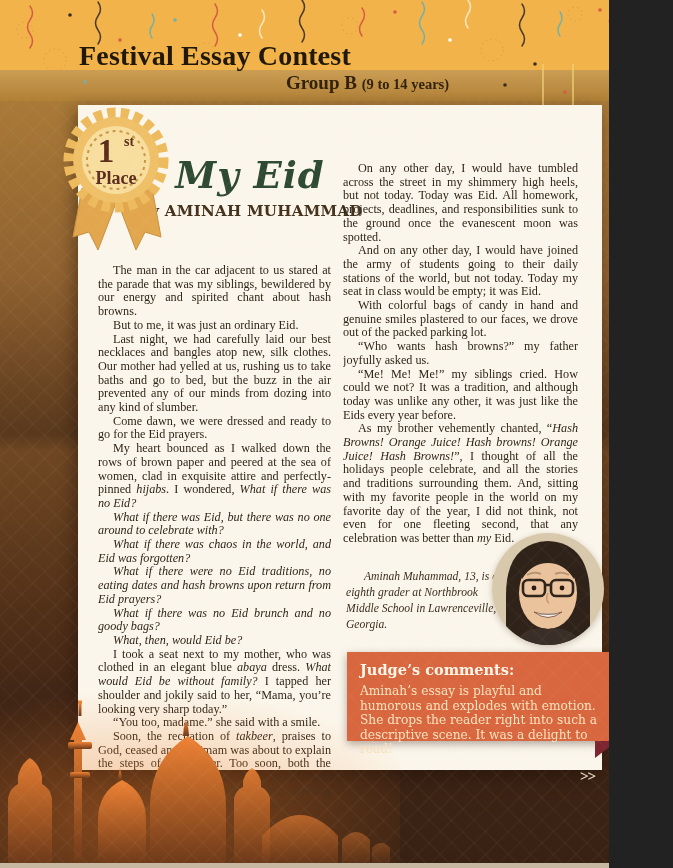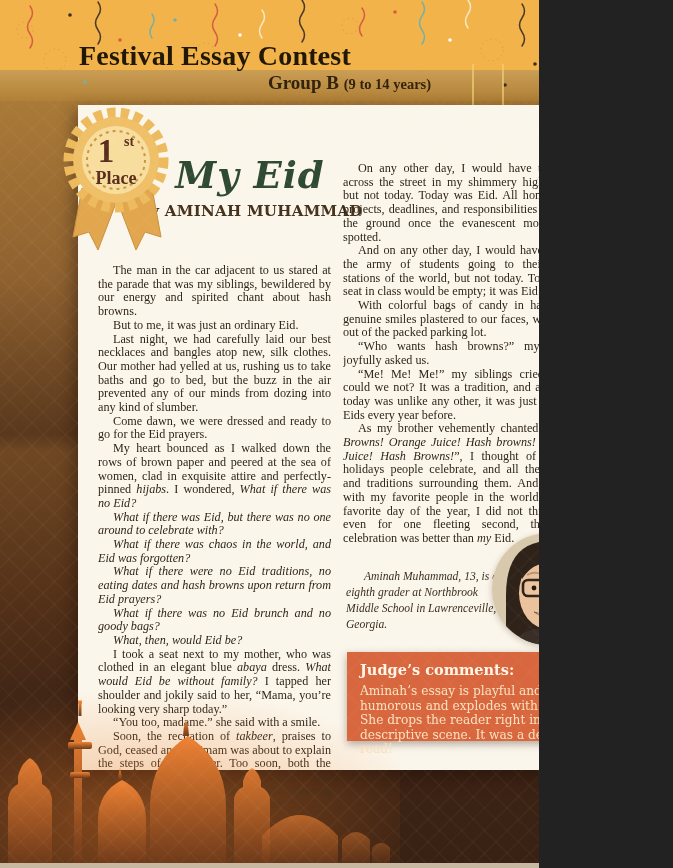--- a/index.html
+++ b/index.html
@@ -1,32 +1,32 @@
 <!DOCTYPE html>
 <html style="--header-yellow: #F2B44A; --band-bronze: #C1934C; --page-cream: #FBF6EB; --title-green: #2F4A33; --byline-brown: #46321C; --text-ink: #2E2418; --judge-orange: #D8663E; --badge-gold: #EFC068; --lantern-gold: #EFCF78;"><head>
 <meta charset="utf-8">
 <style>
   html,body{margin:0;padding:0;background:#222;}
   .canvas{
-    position:relative;width:539px;height:868px;overflow:hidden;
+    position:relative;width:609px;height:868px;overflow:hidden;
     font-family:"Liberation Serif",serif;
     background:linear-gradient(180deg,#B48342 0%,#A87937 12%,#8F6130 32%,#70482395 50%,#6F4723 52%,#523018 70%,#3E2415 82%,#38211396 100%),#382113;
   }
   
   .bg-pattern{position:absolute;left:0;top:100px;right:0;bottom:0;pointer-events:none;
     background-image:
       repeating-linear-gradient(45deg, rgba(255,225,190,.028) 0 2px, transparent 2px 16px),
       repeating-linear-gradient(-45deg, rgba(255,225,190,.028) 0 2px, transparent 2px 16px);}
   
   .band-yellow{position:absolute;left:0;top:0;width:673px;height:70px;background:var(--header-yellow,#F2B44A);}
   .band-bronze{position:absolute;left:0;top:70px;width:673px;height:31px;
     background:linear-gradient(180deg,#CB9E55,#B08036);}
   .confetti{position:absolute;left:0;top:0;pointer-events:none;}
   .header-title{position:absolute;left:79px;top:40px;font-size:28px;font-weight:700;color:#211807;letter-spacing:.2px;}
-  .group-label{position:absolute;left:268px;top:72px;color:#33230d;font-weight:700;font-size:19px;}
+  .group-label{position:absolute;left:286px;top:72px;color:#33230d;font-weight:700;font-size:19px;}
   .group-label .age{font-size:14.5px;font-weight:700;}
   
   .lanterns{position:absolute;right:2px;top:64px;pointer-events:none;}
   
   .page{position:absolute;left:78px;top:105px;width:524px;height:665px;
     background:var(--page-cream,#FBF6EB);box-shadow:-3px 6px 16px rgba(25,12,5,.45);}
   .essay-title-block{position:absolute;left:42px;top:50px;width:260px;text-align:center;}
   .essay-title{font-family:"DejaVu Serif",serif;font-style:italic;font-weight:700;
     font-size:37px;line-height:40px;color:var(--title-green,#2F4A33);letter-spacing:1px;}
   .essay-byline{margin-top:7px;font-family:"DejaVu Serif",serif;font-weight:700;

